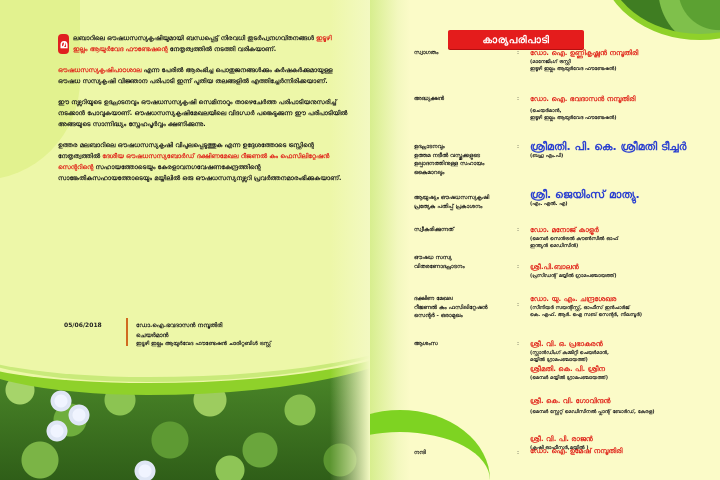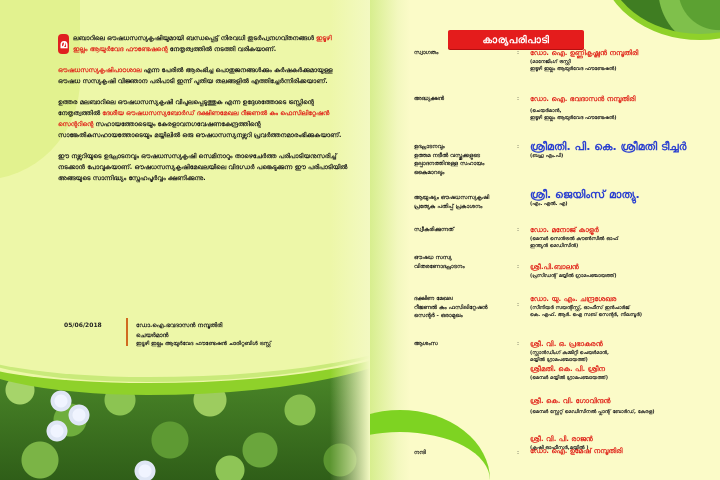--- a/index.html
+++ b/index.html
@@ -122,24 +122,24 @@
 
   <div class="intro">
     <p>
       <span class="drop-cap">മ</span>
       <span>ലബാറിലെ ഔഷധസസ്യകൃഷിയുമായി ബന്ധപ്പെട്ട് നിരവധി തുടർപ്വനഗവ്തനങ്ങൾ </span><span class="hl">ഇടൂഴി ഇല്ലം ആയുർവേദ ഫൗണ്ടേഷന്റെ</span><span> നേതൃത്വത്തിൽ നടത്തി വരികയാണ്.</span>
     </p>
     <p>
       <span class="hl">ഔഷധസസ്യകൃഷിപാഠശാല</span><span> എന്ന പേരിൽ ആരംഭിച്ച പൊതുജനങ്ങൾക്കും കർഷകർക്കുമായുള്ള ഔഷധ സസ്യകൃഷി വിജ്ഞാന പരിപാടി ഇന്ന് പുതിയ തലങ്ങളിൽ എത്തിച്ചേർന്നിരിക്കയാണ്.</span>
     </p>
     <p>
+      <span>ഈ നഴ്സറിയുടെ ഉദ്ഘാടനവും ഔഷധസസ്യകൃഷി സെമിനാറും താഴെചേർത്ത പരിപാടിയനുസരിച്ച് നടക്കാൻ പോവുകയാണ്. ഔഷധസസ്യകൃഷിമേഖലയിലെ വിദഗ്ധർ പങ്കെടുക്കുന്ന ഈ പരിപാടിയിൽ അങ്ങയുടെ സാന്നിദ്ധ്യം സ്നേഹപൂർവ്വം ക്ഷണിക്കുന്നു.</span>
+    </p>
+    <p>
       <span>ഉത്തര മലബാറിലെ ഔഷധസസ്യകൃഷി വിപുലപ്പെടുത്തുക എന്ന ഉദ്ദേശത്തോടെ ട്രസ്റ്റിന്റെ നേതൃത്വത്തിൽ </span><span class="hl">ദേശീയ ഔഷധസസ്യബോർഡ് ദക്ഷിണമേഖല റീജണൽ കം ഫെസിലിറ്റേഷൻ സെന്ററിന്റെ</span><span> സഹായത്തോടെയും കേരളാവനഗവേഷണകേന്ദ്രത്തിന്റെ സാങ്കേതികസഹായത്തോടെയും മയ്യിലിൽ ഒരു ഔഷധസസ്യനഴ്സറി പ്രവർത്തനമാരംഭിക്കുകയാണ്.</span>
-    </p>
-    <p>
-      <span>ഈ നഴ്സറിയുടെ ഉദ്ഘാടനവും ഔഷധസസ്യകൃഷി സെമിനാറും താഴെചേർത്ത പരിപാടിയനുസരിച്ച് നടക്കാൻ പോവുകയാണ്. ഔഷധസസ്യകൃഷിമേഖലയിലെ വിദഗ്ധർ പങ്കെടുക്കുന്ന ഈ പരിപാടിയിൽ അങ്ങയുടെ സാന്നിദ്ധ്യം സ്നേഹപൂർവ്വം ക്ഷണിക്കുന്നു.</span>
     </p>
   </div>
 
   <div class="signature">
     <div class="sig-date">05/06/2018</div>
     <div class="sig-bar"></div>
     <div class="sig-block">
       <div>ഡോ.ഐ.ഭവദാസൻ നമ്പൂതിരി</div>
       <div>ചെയർമാൻ</div>
       <div class="small">ഇടൂഴി ഇല്ലം ആയുർവേദ ഫൗണ്ടേഷൻ ചാരിറ്റബിൾ ട്രസ്റ്റ്</div>

